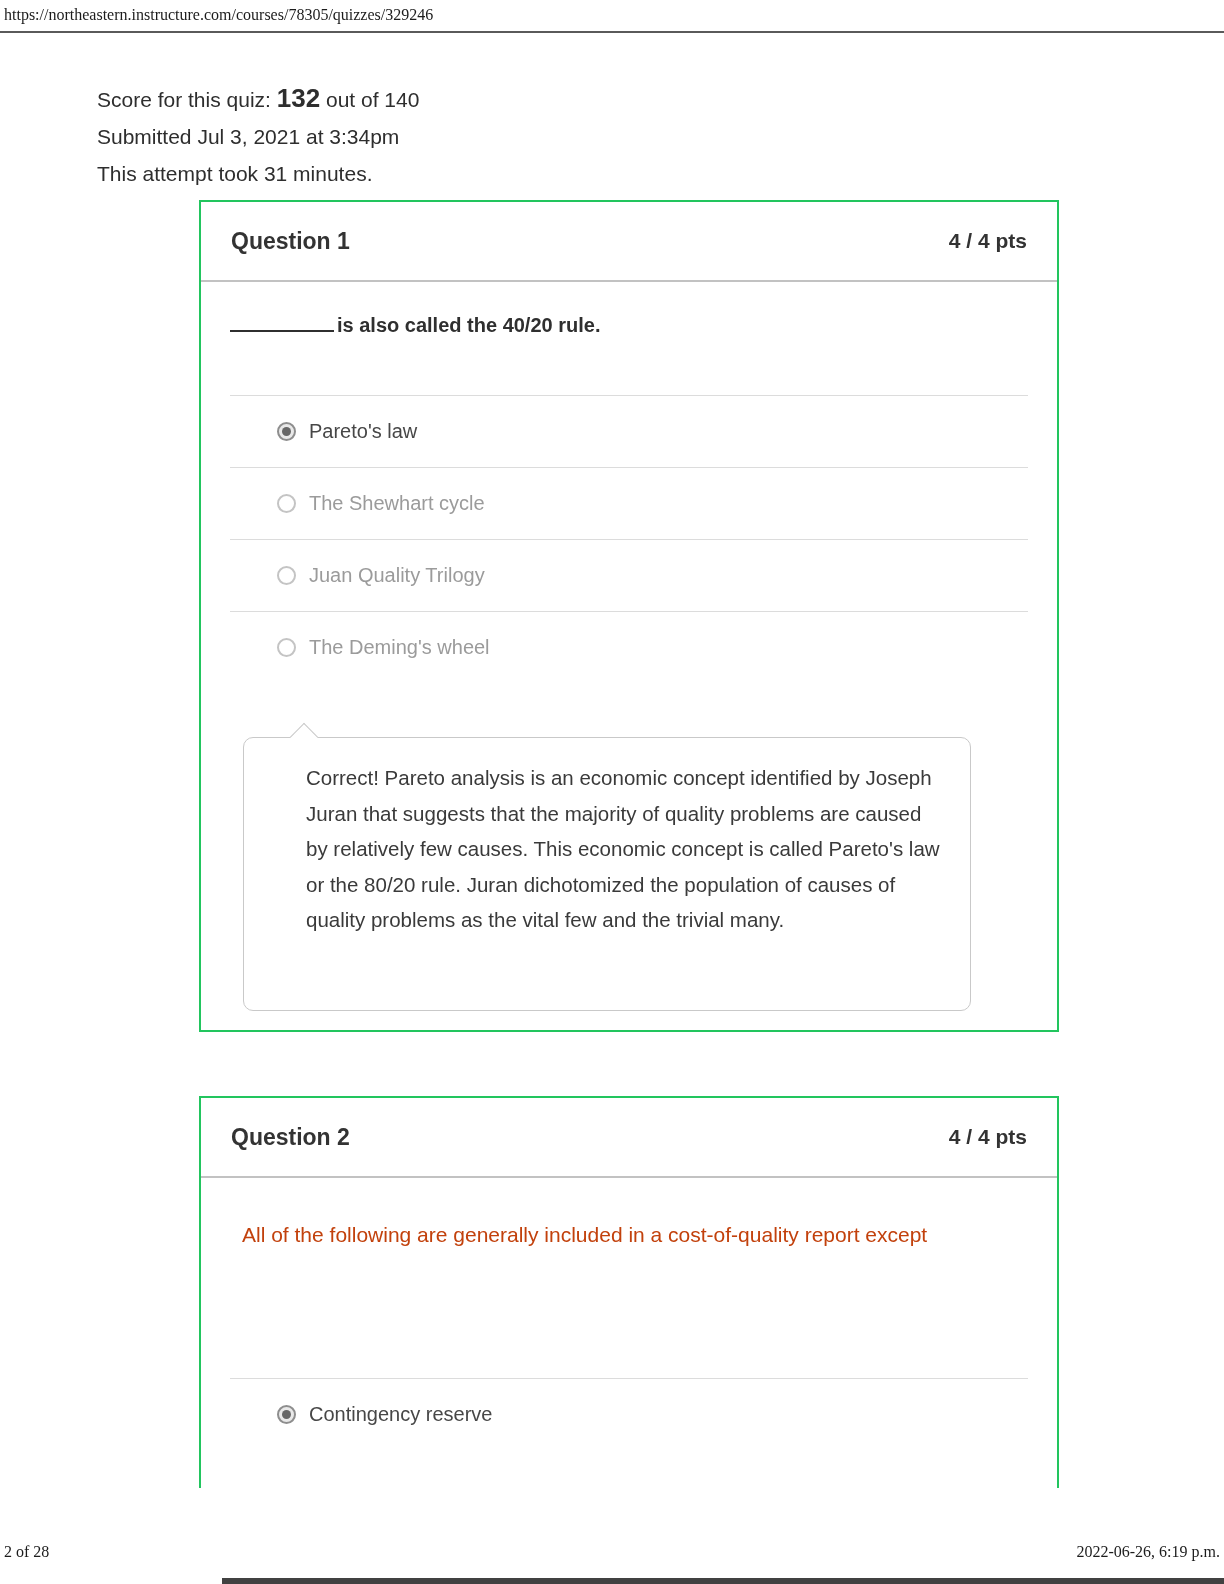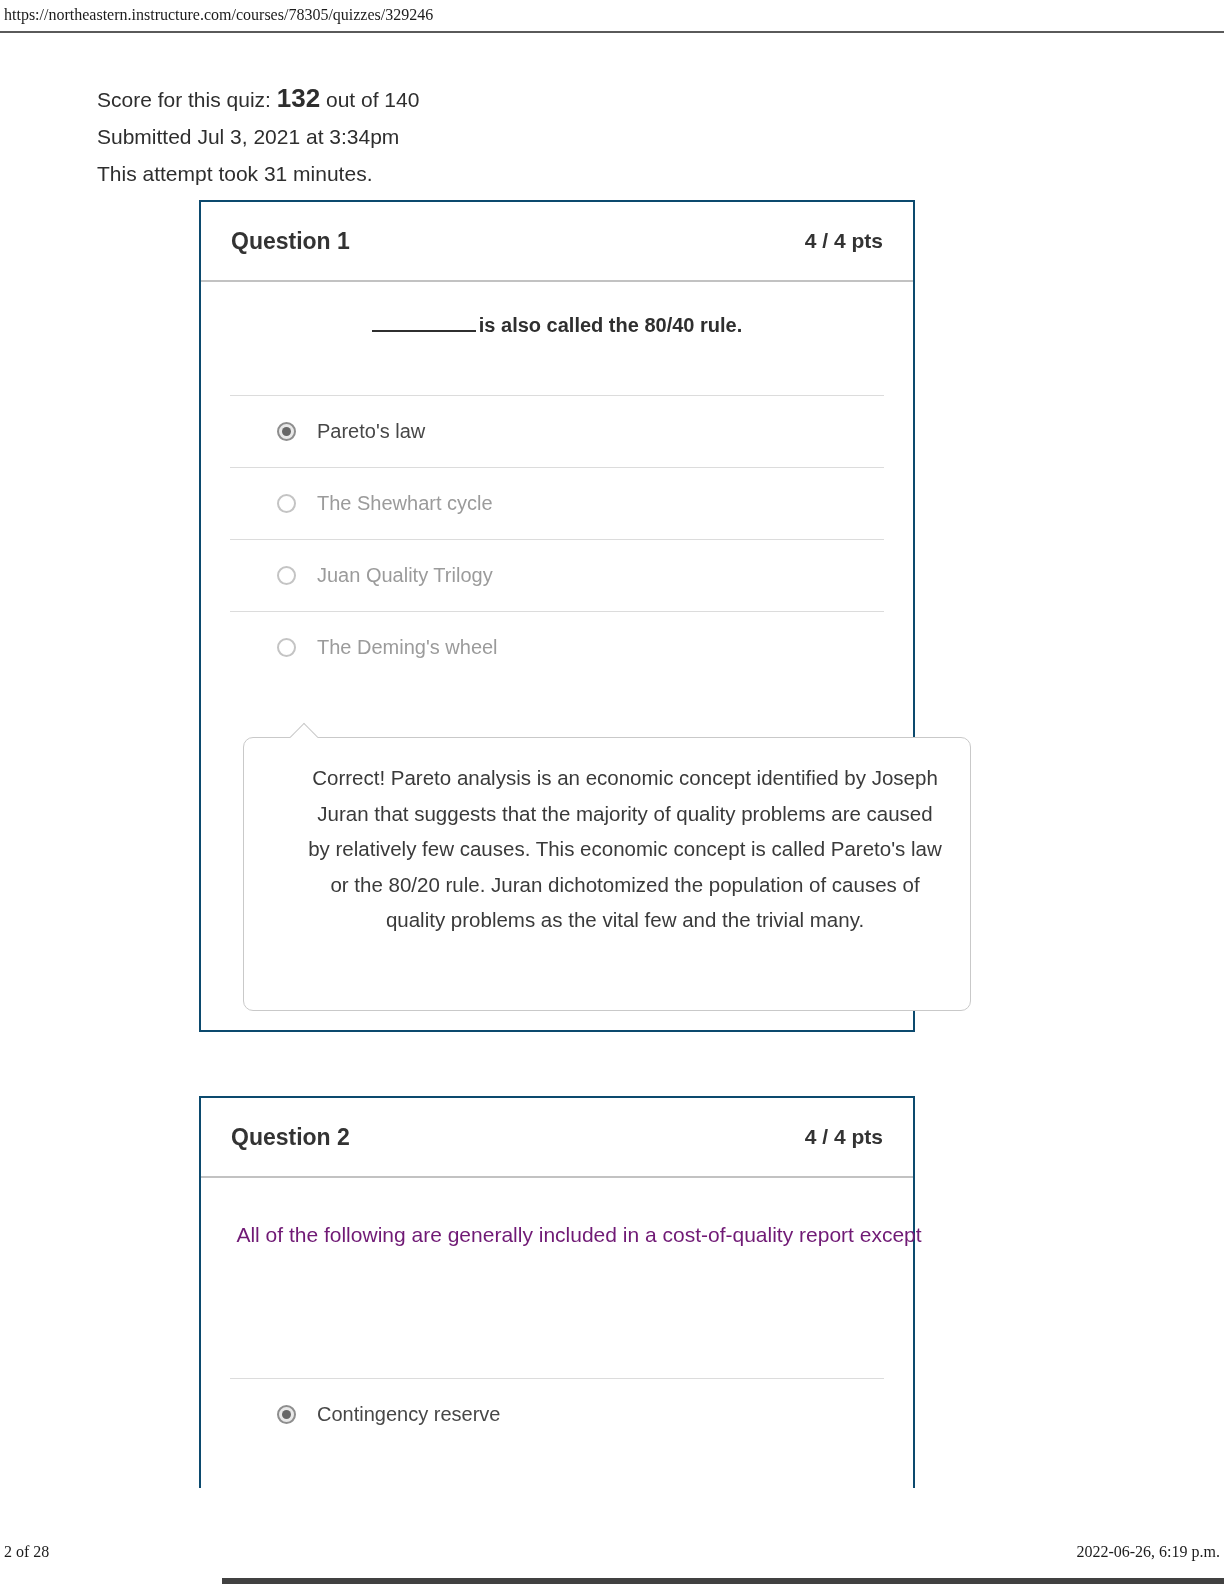--- a/index.html
+++ b/index.html
@@ -53,24 +53,23 @@
     font-size: 21px;
     color: #2e2e2e;
     line-height: 37px;
   }
   .score-value { font-weight: bold; font-size: 26px; }
 
   
   .card {
     position: absolute;
     left: 199px;
-    width: 716px;
-    border: 2px solid #0c4a6e;
-    background: #fff;
-    text-align: center;
+    width: 860px;
+    border: 2px solid #22c55e;
+    background: #fff;
   }
   .card1 { top: 200px; height: 832px; }
   .card2 { top: 1096px; height: 392px; border-bottom: none; }
 
   .card-header {
     position: relative;
     height: 80px;
     border-bottom: 2px solid #c2c2c2;
     display: flex;
     align-items: center;
@@ -118,21 +117,21 @@
     border-color: #8e8e8e;
     background: #e9e9e9;
   }
   .radio.selected::after {
     content: "";
     position: absolute;
     top: 3px; left: 3px; right: 3px; bottom: 3px;
     border-radius: 50%;
     background: #676767;
   }
-  .answer-label { font-size: 20px; color: #9b9b9b; margin-left: 8px; }
+  .answer-label { font-size: 20px; color: #9b9b9b; }
   .answer-row.selected .answer-label { color: #474747; }
 
   
   .callout {
     position: absolute;
     left: 42px; top: 535px;
     width: 728px; height: 274px;
     border: 1px solid #c9c9c9;
     border-radius: 10px;
     background: #fff;
@@ -149,24 +148,24 @@
   }
   .feedback {
     padding: 22px 26px;
     font-size: 20.5px;
     line-height: 35.5px;
     color: #3a3a3a;
   }
 
   .prompt2 {
     position: absolute;
-    top: 118px; left: 18px;
+    top: 118px; left: 41px;
     width: 720px;
     font-size: 21px;
-    color: #701a75;
+    color: #c2410c;
     line-height: 37px;
   }
 </style>
 </head>
 <body>
 
 <div class="page">
 
   <div class="doc-header">
     <span>https://northeastern.instructure.com/courses/78305/quizzes/329246</span>
@@ -183,21 +182,21 @@
     <div>This attempt took 31 minutes.</div>
   </div>
 
   <div class="card card1">
     <div class="card-header">
       <span class="q-title">Question 1</span>
       <span class="q-pts">4 / 4 pts</span>
     </div>
 
     <div class="prompt1">
-      <span class="blank"></span><span>is also called the 80/40 rule.</span>
+      <span class="blank"></span><span>is also called the 40/20 rule.</span>
     </div>
 
     <div class="answers">
       <div class="answer-row selected">
         <span class="radio selected"></span>
         <span class="answer-label">Pareto's law</span>
       </div>
       <div class="answer-row">
         <span class="radio"></span>
         <span class="answer-label">The Shewhart cycle</span>

